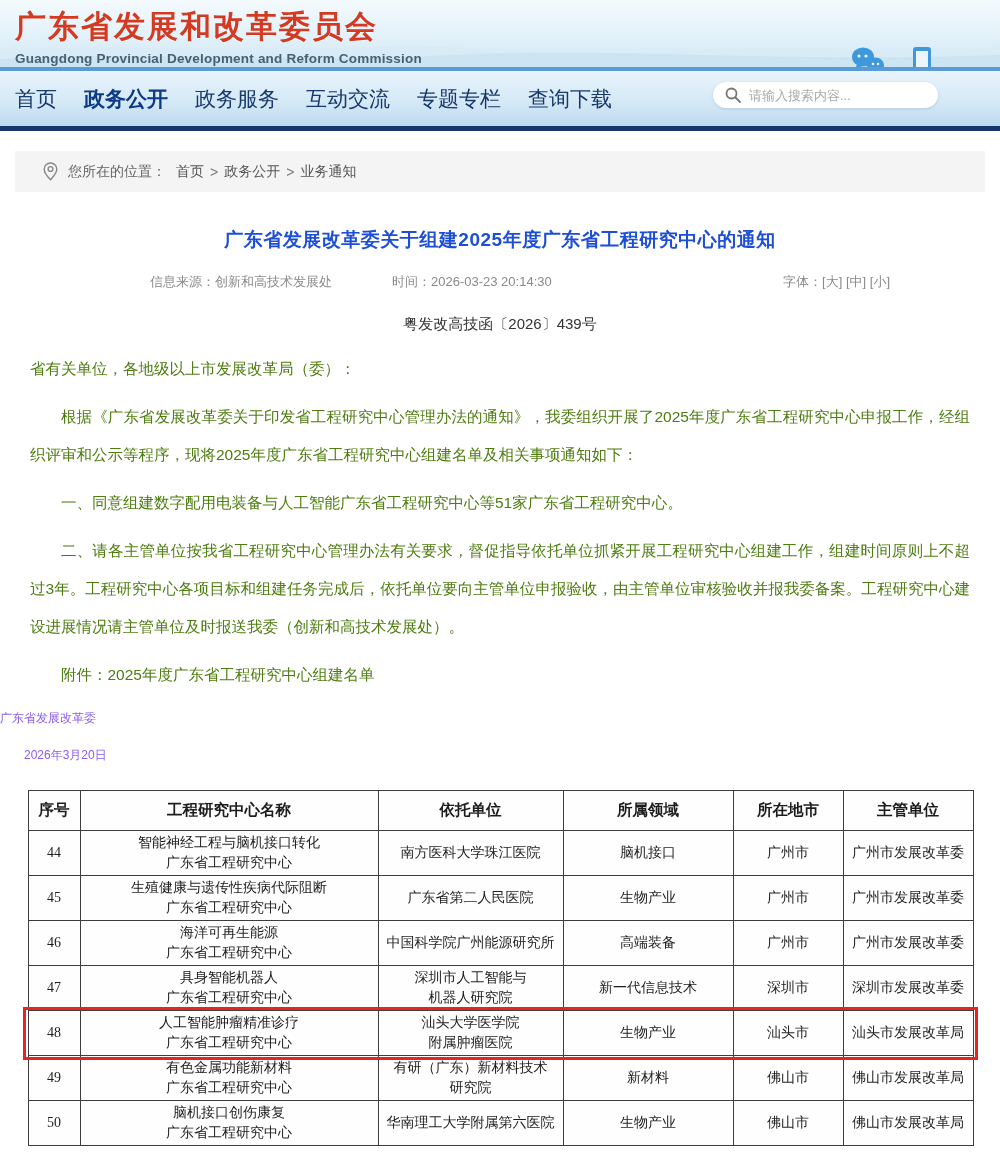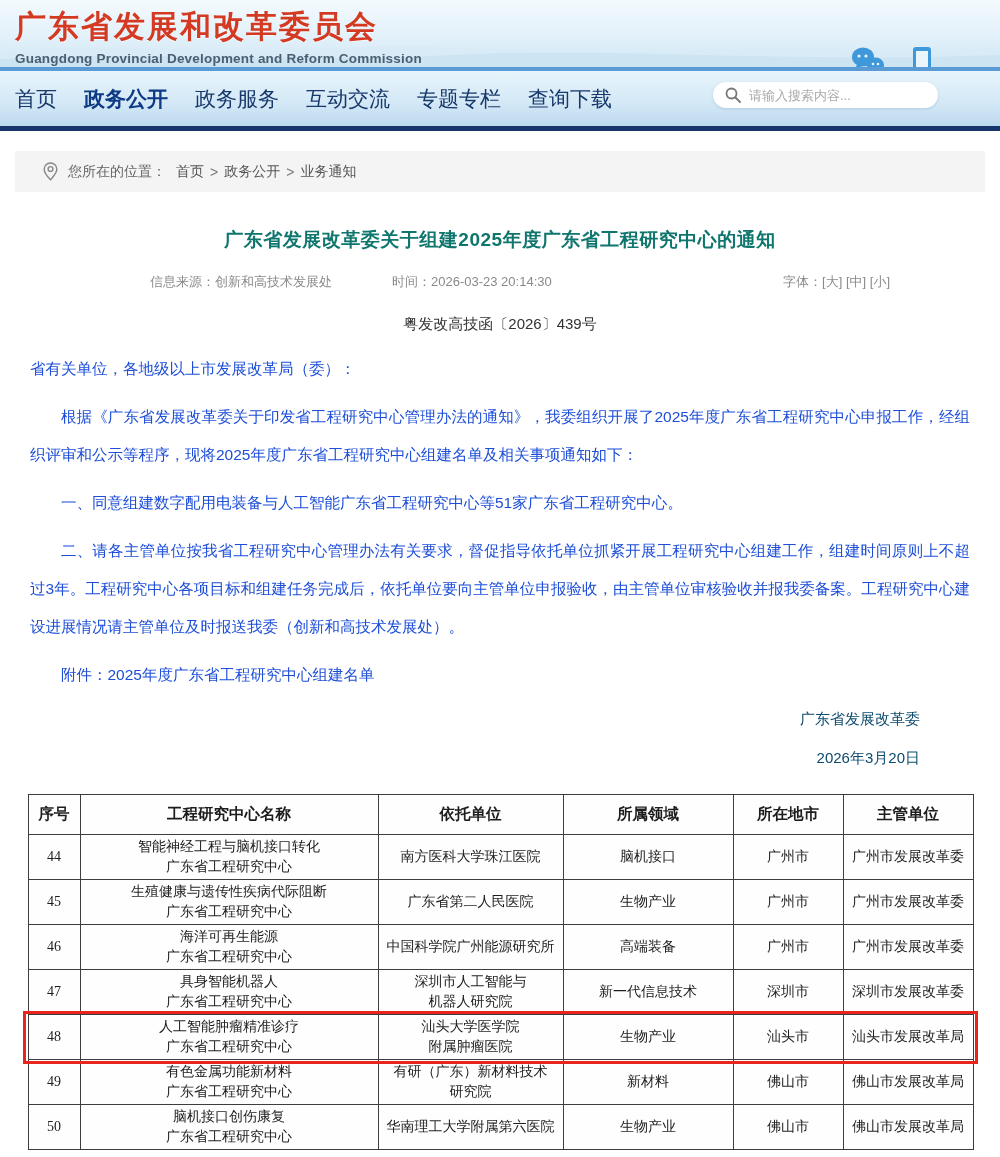--- a/index.html
+++ b/index.html
@@ -50,34 +50,34 @@
   .breadcrumb {
     margin:20px 15px 0 15px; height:41px; background:#f4f4f4;
     display:flex; align-items:center; padding-left:28px; font-size:14px; color:#666;
   }
   .breadcrumb .crumb { color:#555; cursor:pointer; }
   .breadcrumb .sep { margin:0 6px; color:#777; }
   .breadcrumb .prefix { margin:0 10px 0 10px; color:#666; }
 
   
   .doc-title {
-    margin-top:35px; text-align:center; font-size:19px; font-weight:bold; color:#0f766e;
+    margin-top:35px; text-align:center; font-size:19px; font-weight:bold; color:#1d4ed8;
     letter-spacing:.5px;
   }
   .meta {
     margin-top:20px; display:flex; font-size:13px; color:#8a8a8a; padding-left:150px; padding-right:110px;
   }
   .meta .m-time { margin-left:60px; }
   .meta .m-font { margin-left:auto; }
   .doc-number { margin-top:24px; text-align:center; font-size:15px; color:#333; }
-  .doc-body { padding:0 30px; font-size:15.5px; line-height:38px; color:#1d4ed8; }
+  .doc-body { padding:0 30px; font-size:15.5px; line-height:38px; color:#4d7c0f; }
   .salutation { margin-top:16px; }
   .para { margin-top:10px; text-indent:2em; text-align:justify; }
   .attachment { margin-top:10px; text-indent:2em; }
-  .sig-block { padding-right:80px; text-align:right; font-size:15px; color:#0c4a6e; }
+  .sig-block { padding-right:80px; font-size:12px; color:#8b5cf6; }
   .sig-name { margin-top:16px; }
   .sig-date { margin-top:20px;padding-left:24px; }
 
   
   .table-wrap { position:relative; width:945px; margin:26px auto 0 auto; }
   table.roster {
     width:945px; border-collapse:collapse; table-layout:fixed;
     font-family:"Liberation Serif","DejaVu Serif",serif;
     color:#1d1d1d; background:#fefefe;
   }

